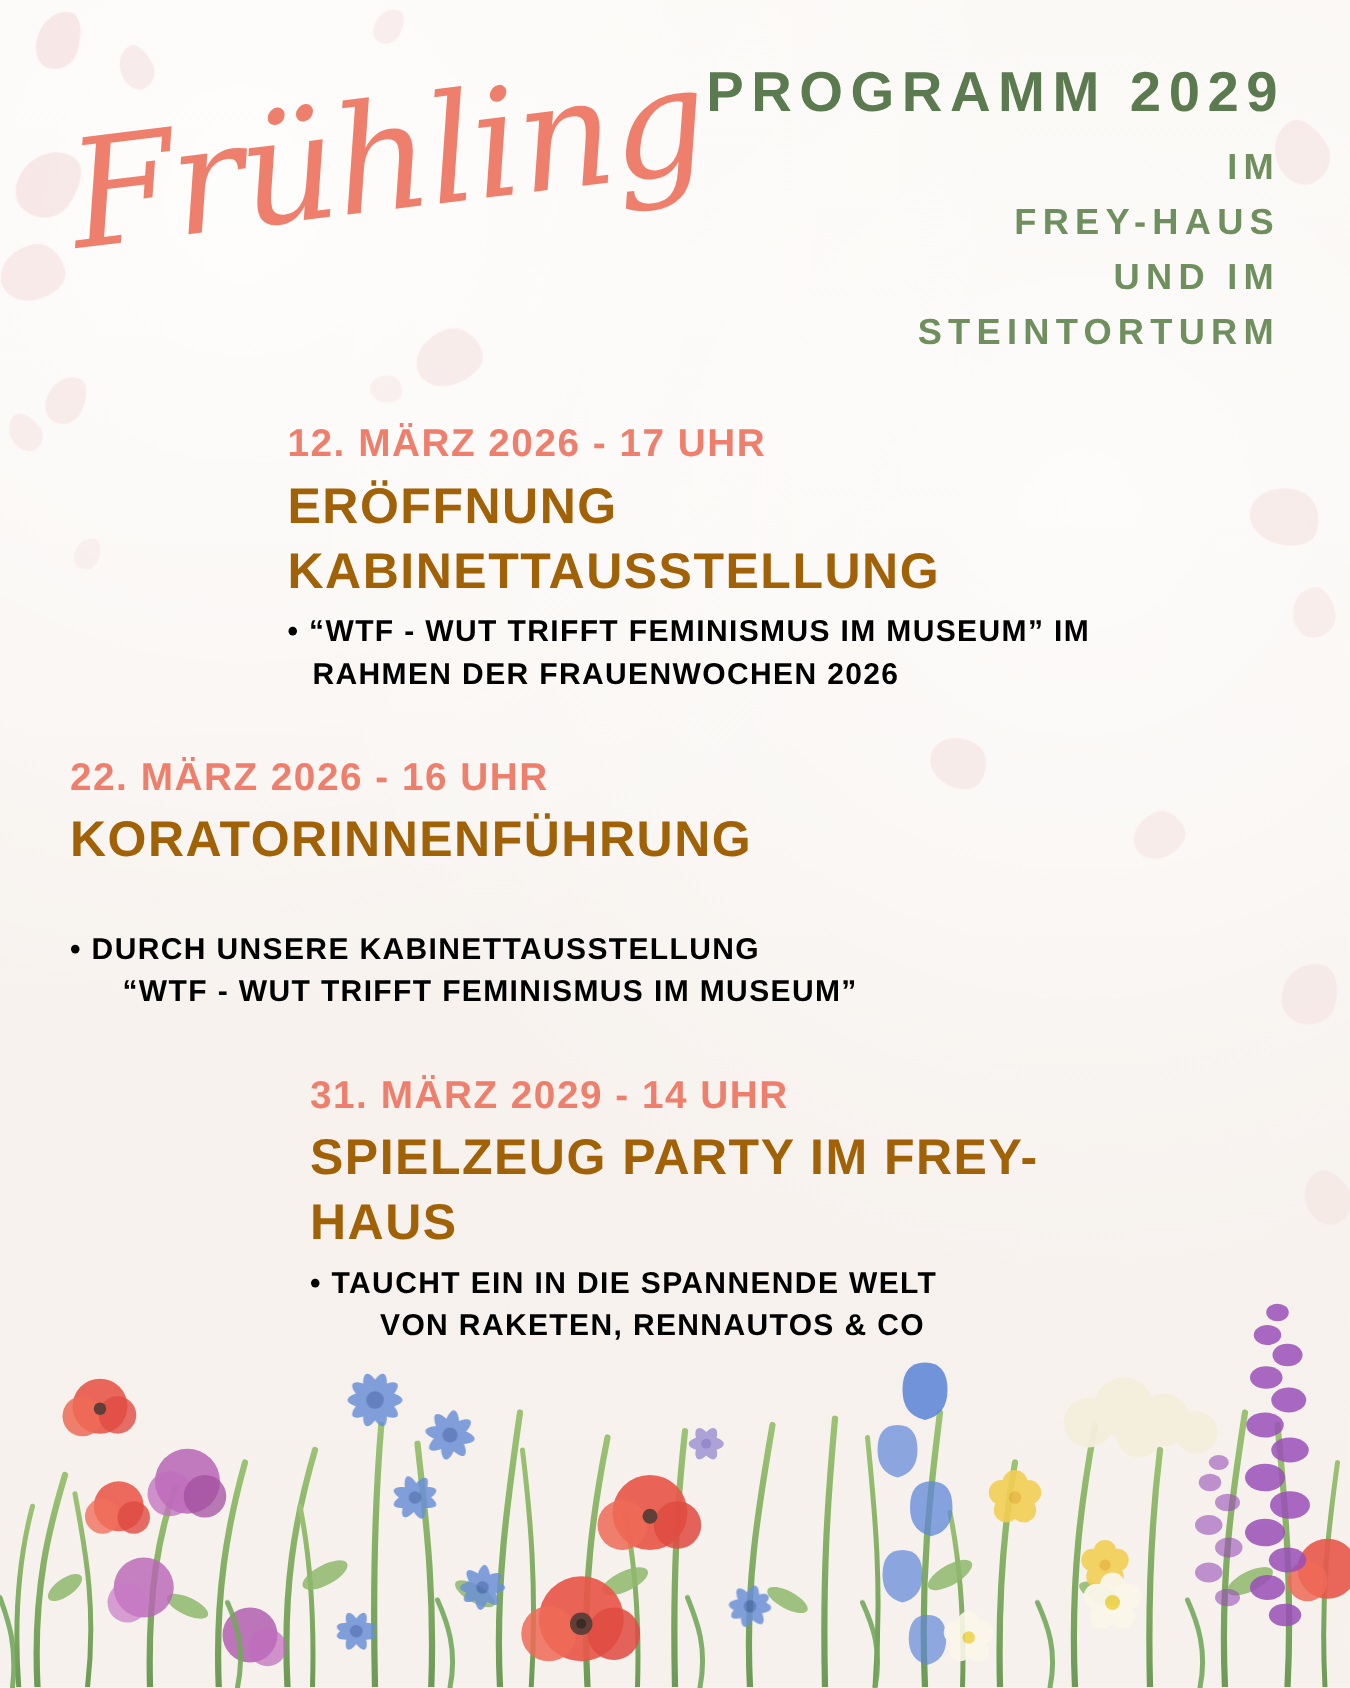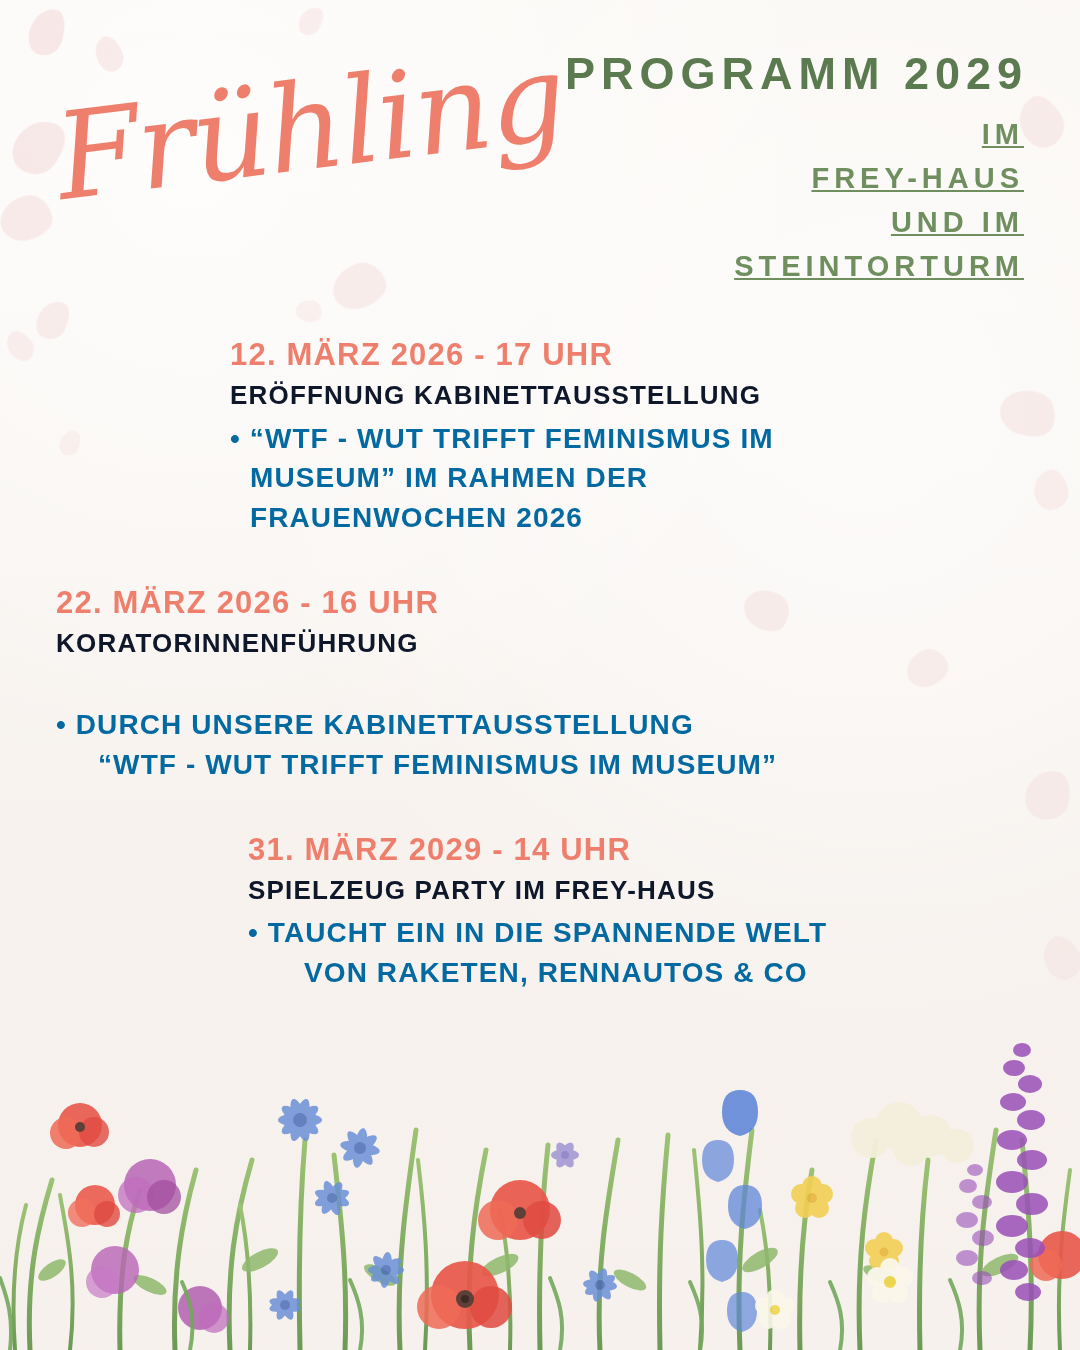--- a/index.html
+++ b/index.html
@@ -80,49 +80,49 @@
     right: 56px;
     top: 112px;
     width: 560px;
     text-align: right;
     color: #6f8f5f;
     font-size: 29px;
     font-weight: 700;
     letter-spacing: 5px;
     line-height: 1.52;
   }
-  .venue div { display: block; text-decoration: underline; }
+  .venue div { display: block; }
 
   
   .events {
     position: absolute;
     left: 0;
     top: 336px;
     width: 958px;
   }
   .event { margin-bottom: 46px; }
 
   .event-date {
     color: #ef7f6d;
     font-size: 31px;
     font-weight: 700;
     letter-spacing: 1.2px;
     line-height: 1.25;
   }
   .event-title {
-    color: #0f172a;
-    font-size: 26px;
+    color: #a16207;
+    font-size: 40px;
     font-weight: 700;
     letter-spacing: 1.2px;
     line-height: 1.3;
     margin-top: 4px;
   }
   .event-desc {
-    color: #0369a1;
-    font-size: 28px;
+    color: #000000;
+    font-size: 24px;
     font-weight: 700;
     letter-spacing: 1.1px;
     line-height: 1.42;
     margin-top: 6px;
   }
 
   
   .ev1 { padding: 0 72px 0 230px; }
   .ev1 .event-desc { padding-left: 20px; text-indent: -20px; }
 

